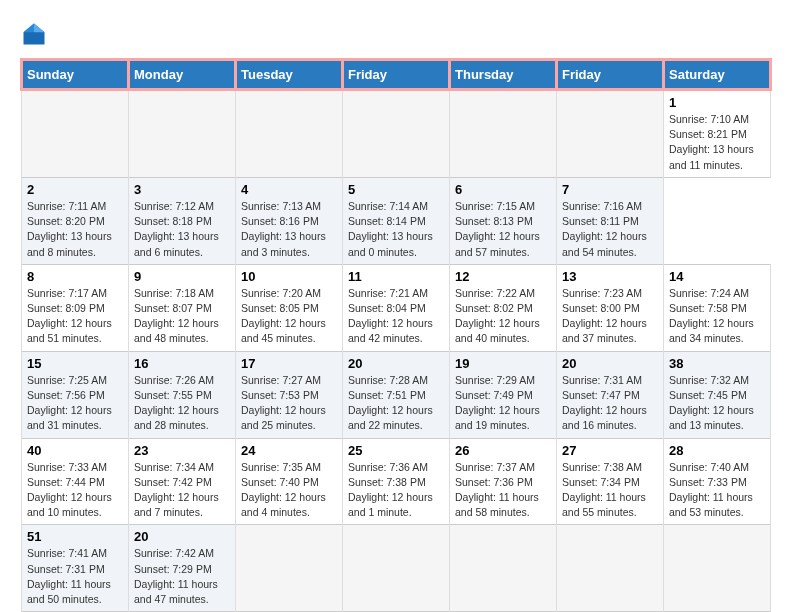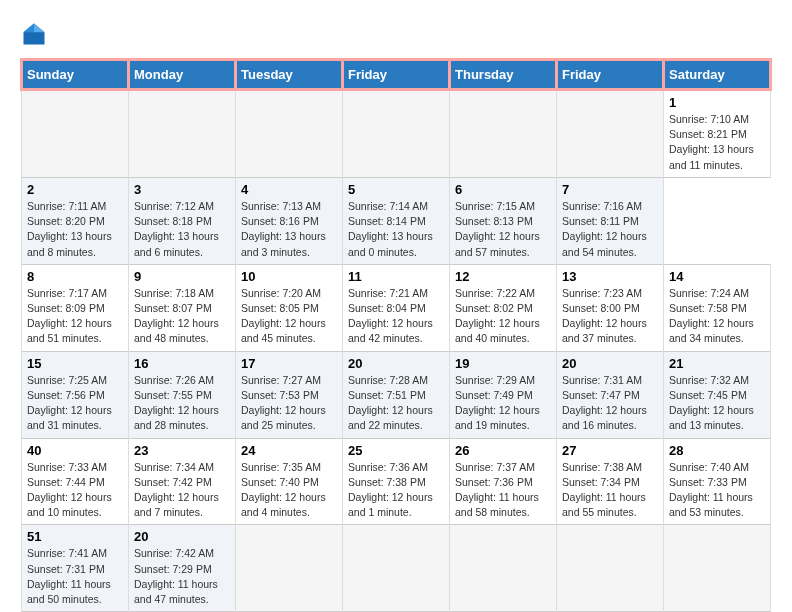--- a/index.html
+++ b/index.html
@@ -291,21 +291,21 @@
       </td>
         <td>
         <span class="day-num">20</span>
         <div class="day-info">
           Sunrise: 7:31 AM<br>
           Sunset: 7:47 PM<br>
           Daylight: 12 hours and 16 minutes.
         </div>
       </td>
         <td>
-        <span class="day-num">21</span>
+        <span class="day-num">38</span>
         <div class="day-info">
           Sunrise: 7:32 AM<br>
           Sunset: 7:45 PM<br>
           Daylight: 12 hours and 13 minutes.
         </div>
       </td>
       </tr>
       <tr>
         <td>
         <span class="day-num">40</span>

